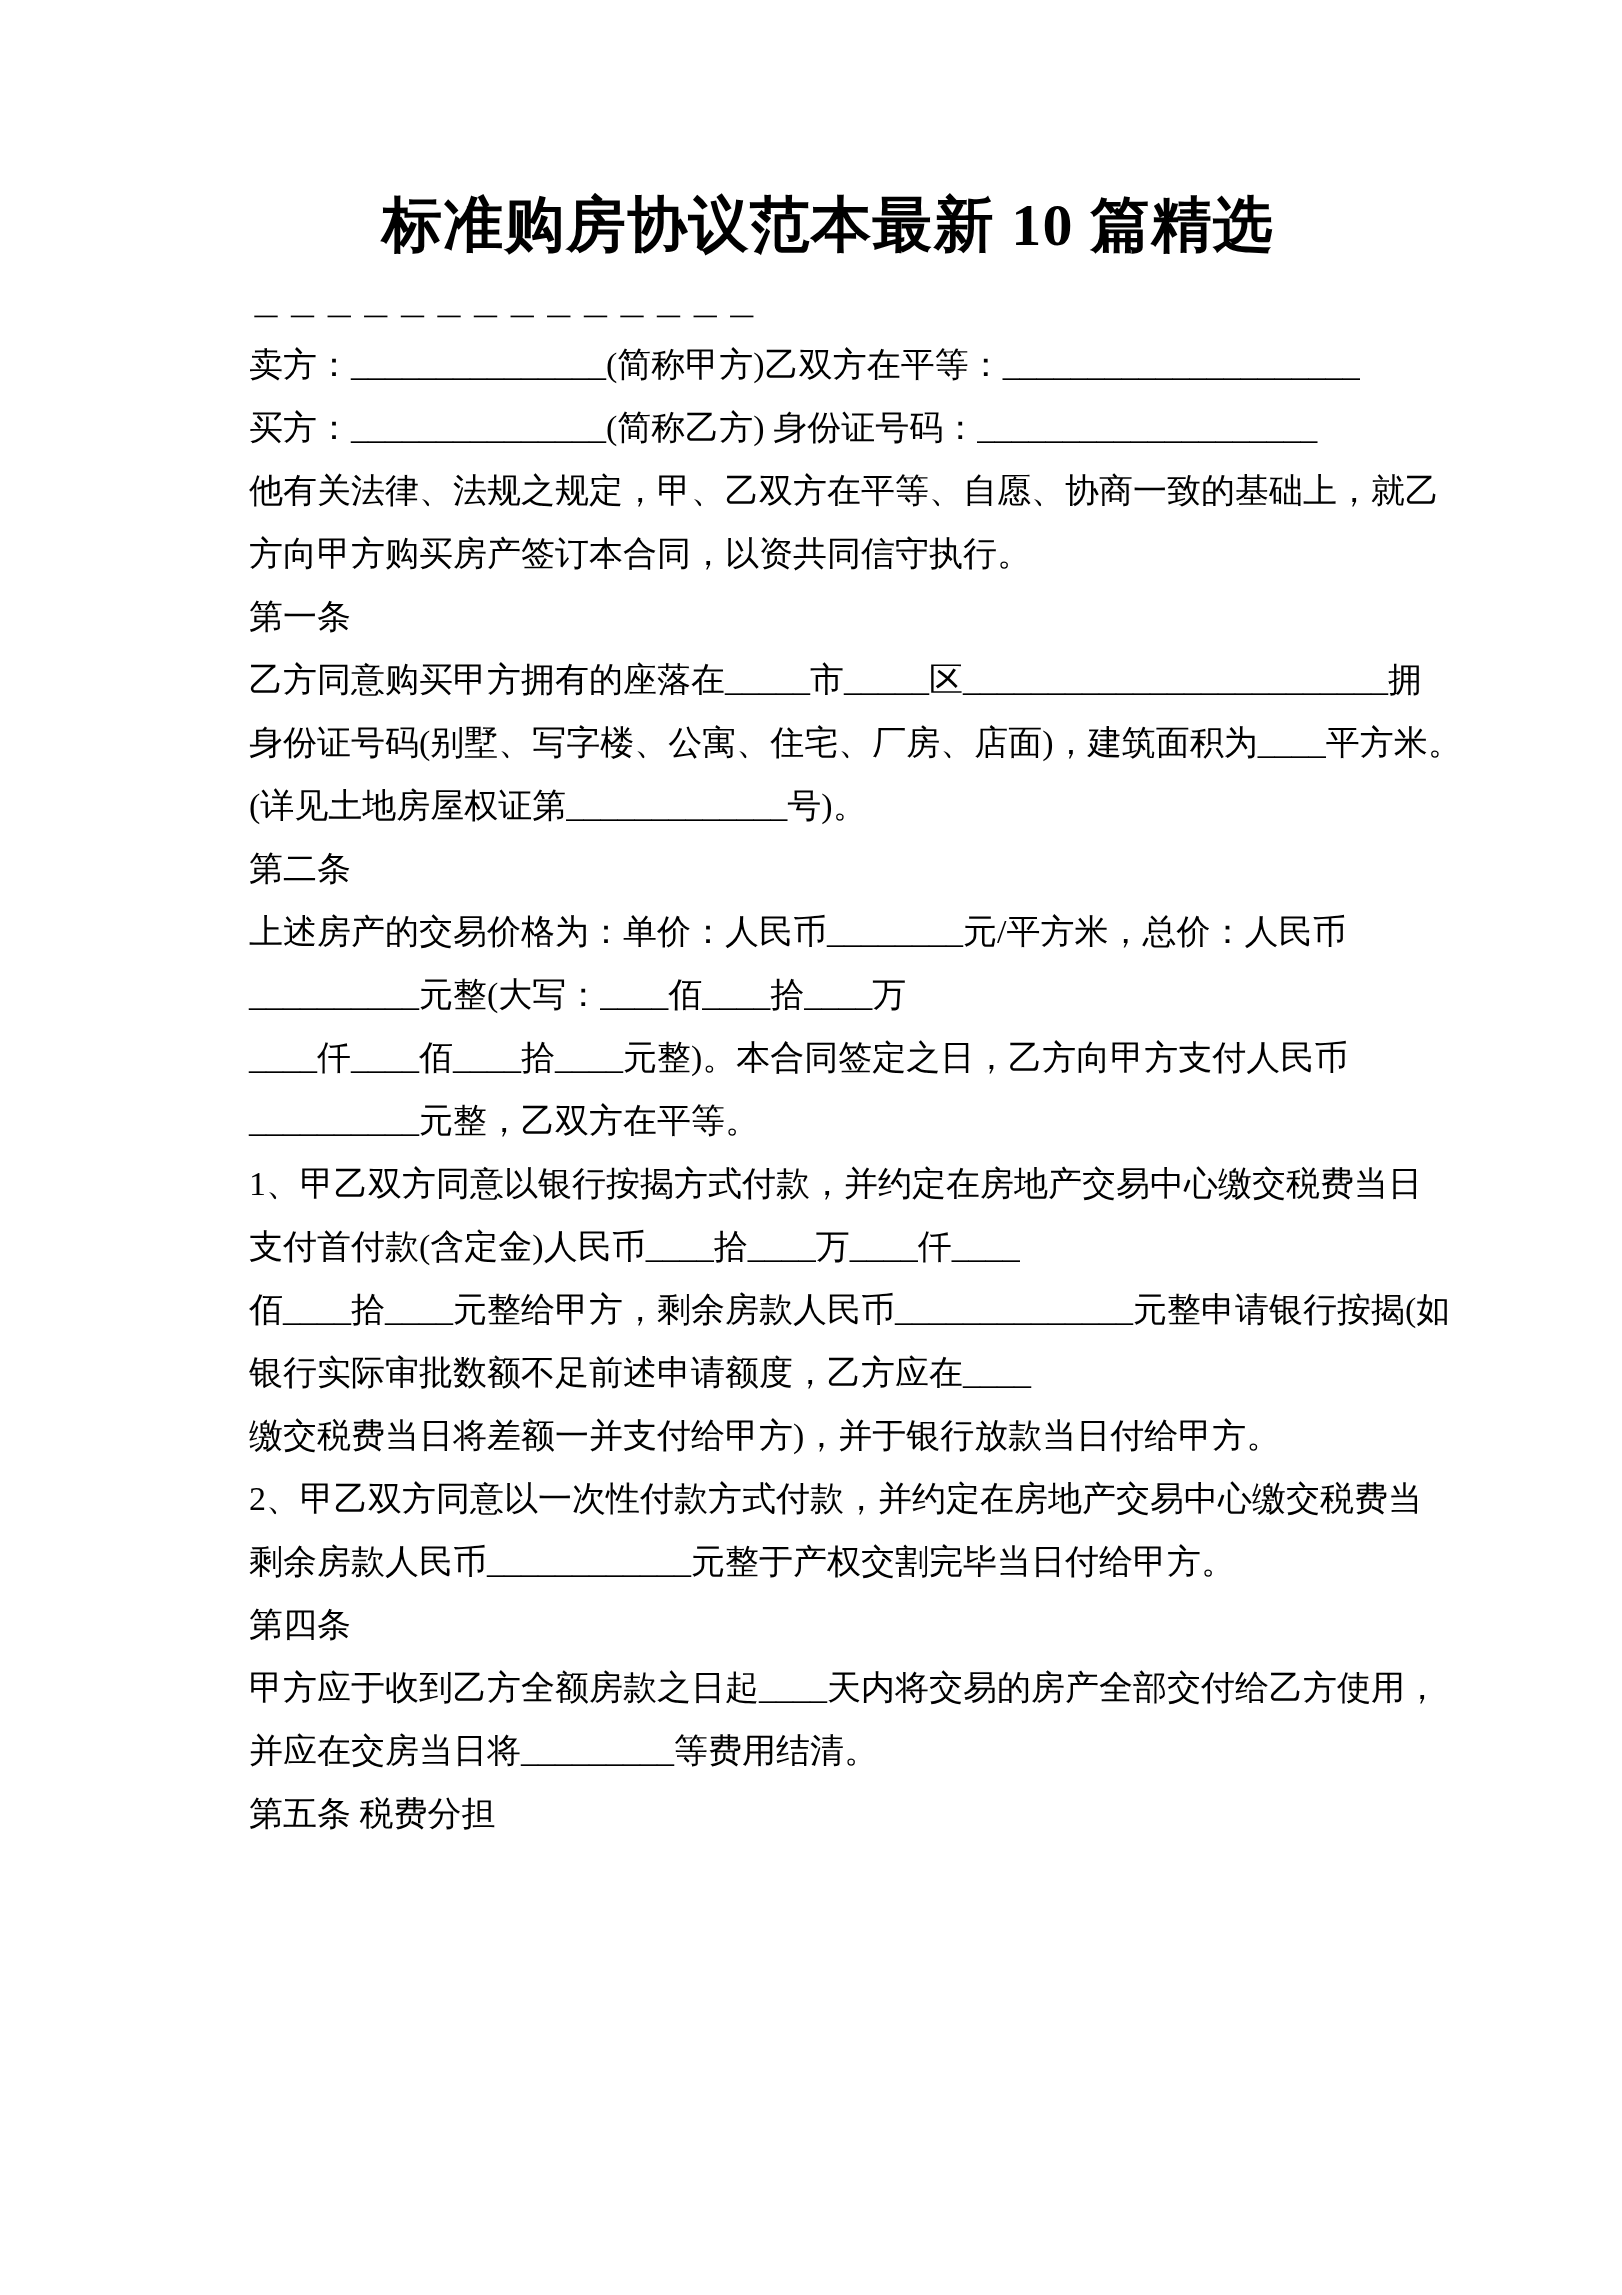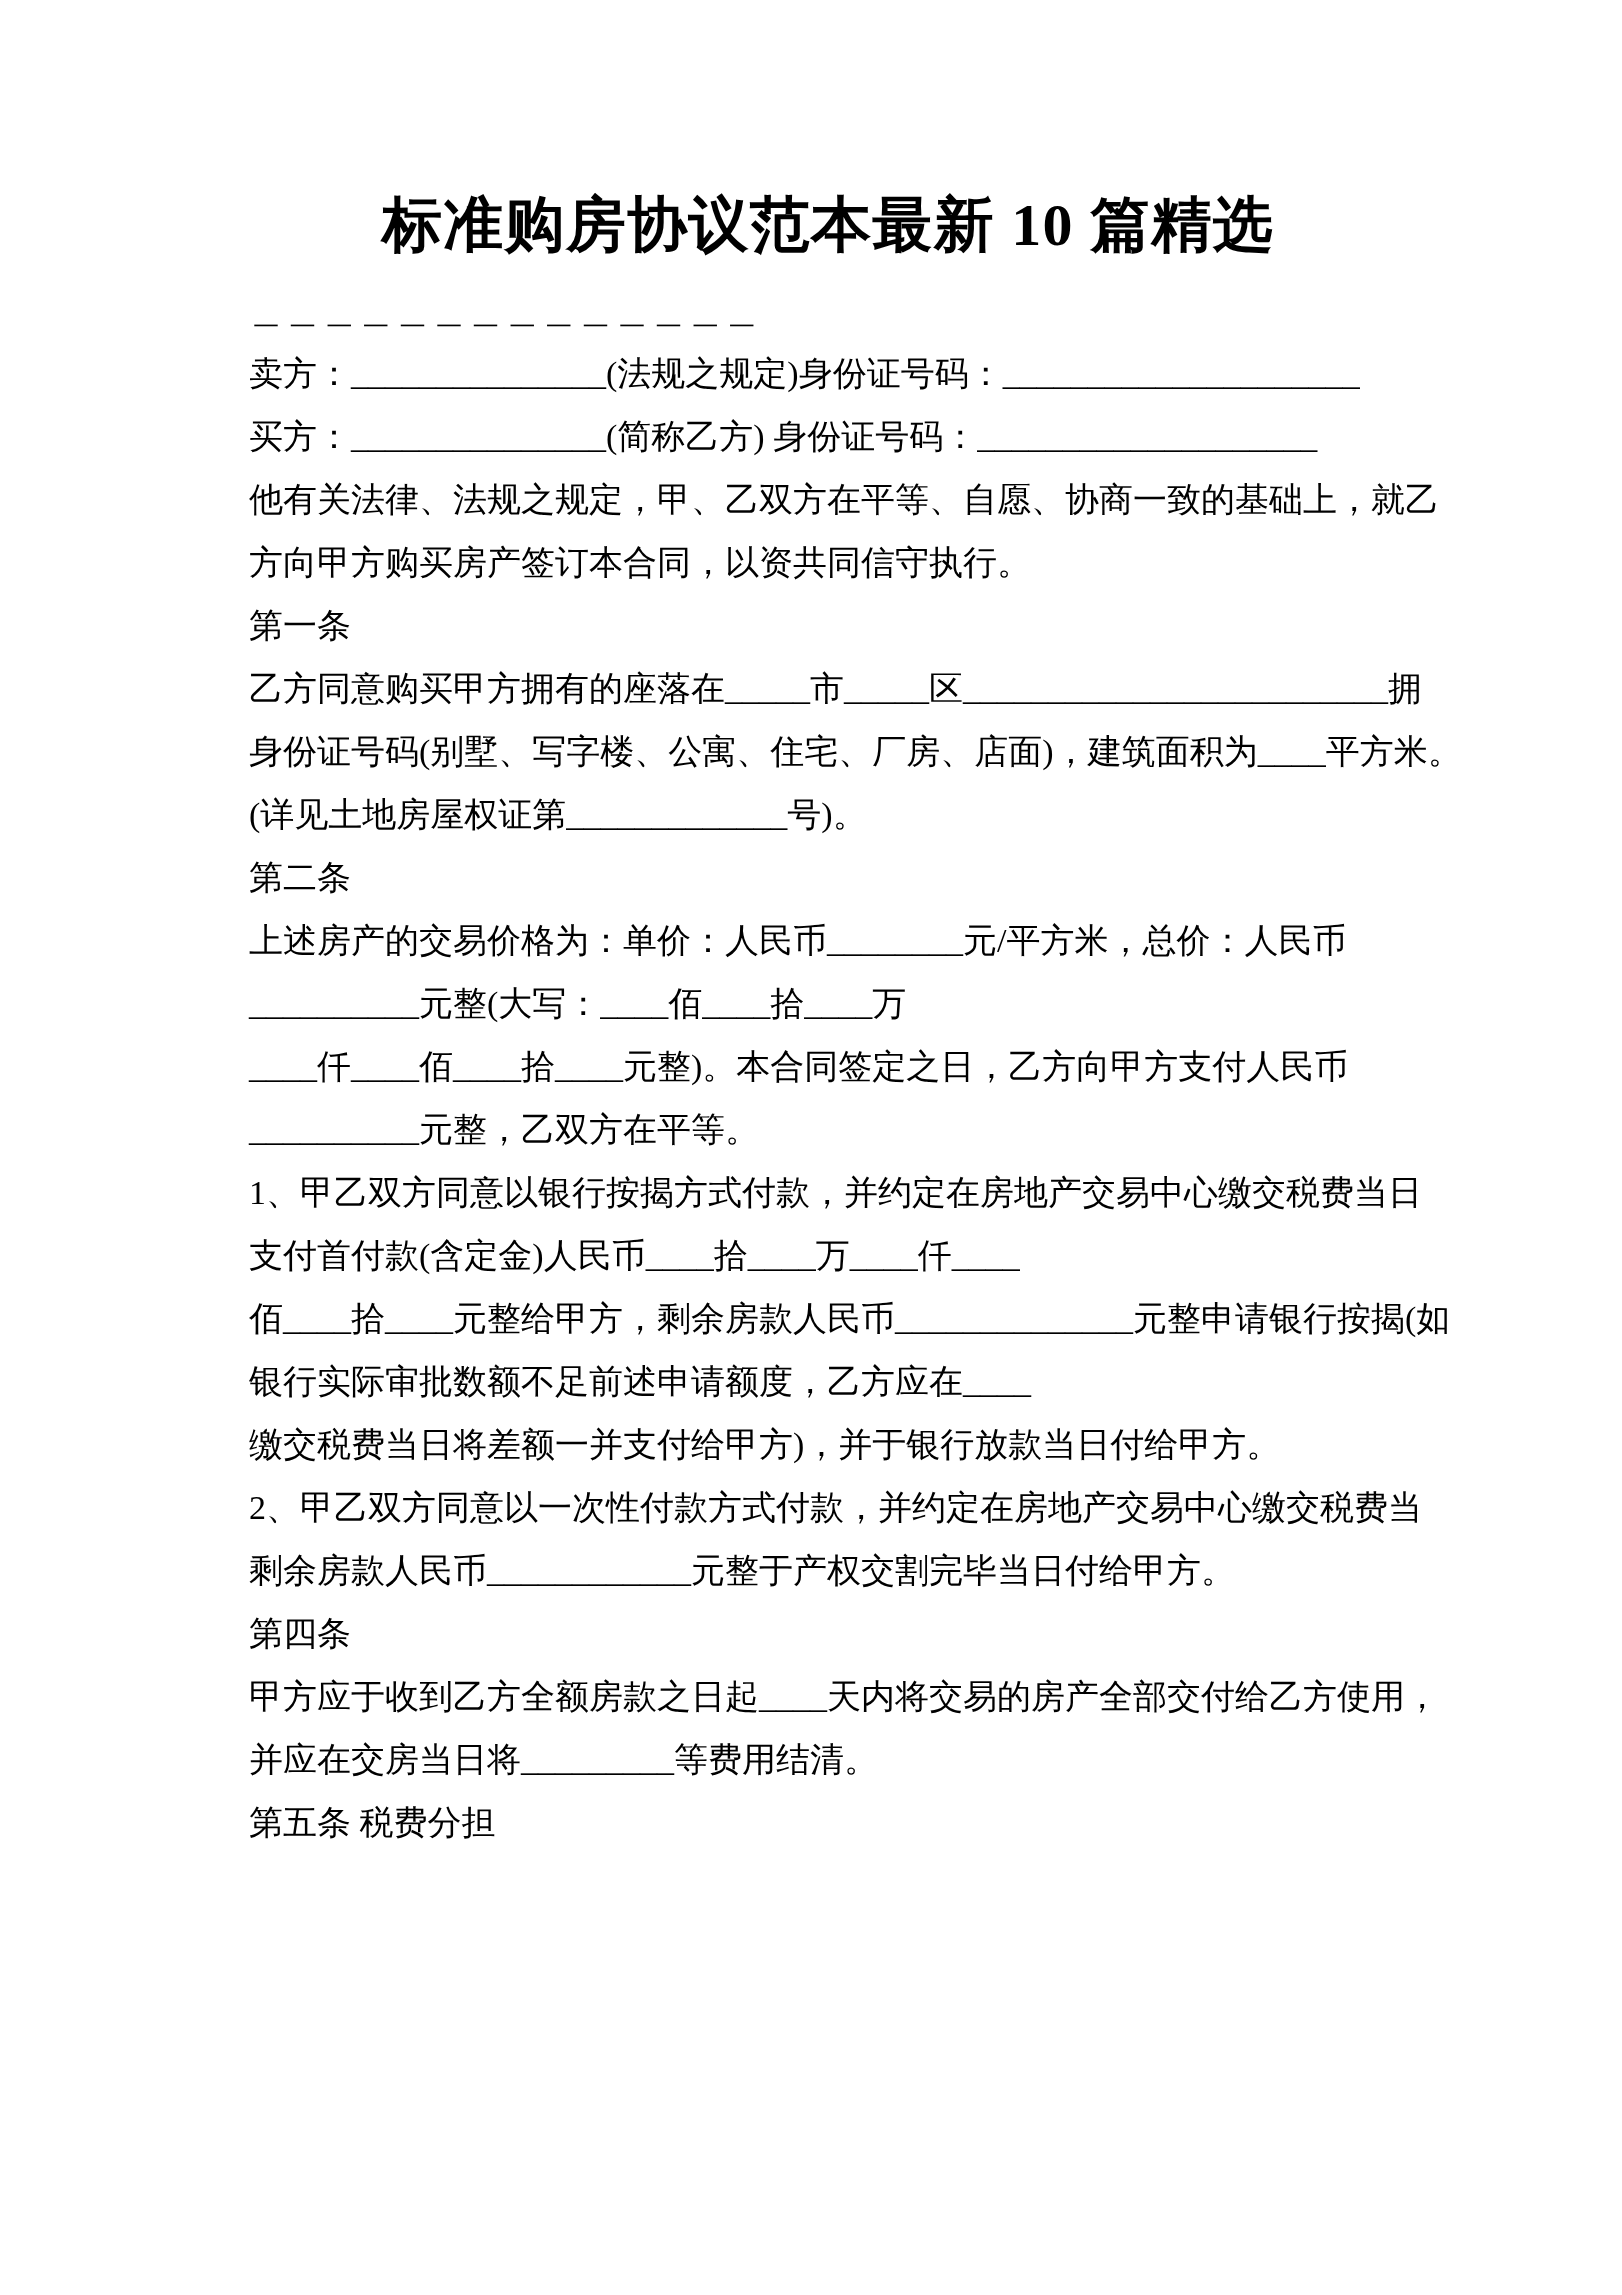--- a/index.html
+++ b/index.html
@@ -12,21 +12,21 @@
     width: 1623px;
     height: 2295px;
     background: #ffffff;
     box-sizing: border-box;
     padding: 191px 216px 0 249px;
     font-family: "Liberation Serif", "DejaVu Serif", serif;
     color: #000000;
     overflow: hidden;
   }
   .doc-title {
-    margin: 0 0 19px 0;
+    margin: 0 0 10px 0;
     font-size: 60px;
     font-weight: bold;
     line-height: 1.15;
     text-align: center;
     white-space: nowrap;
     letter-spacing: 1.3px;
   }
   .line {
     margin: 0;
     font-size: 34px;
@@ -36,21 +36,21 @@
   .divider {
     letter-spacing: 2.6px;
   }
 </style>
 </head>
 <body>
 
 <div class="page">
   <h1 class="doc-title">标准购房协议范本最新 10 篇精选</h1>
   <p class="line divider">＿＿＿＿＿＿＿＿＿＿＿＿＿＿</p>
-  <p class="line">卖方：_______________(法规之规定)身份证号码：_____________________</p>
+  <p class="line">卖方：_______________(简称甲方)乙双方在平等：_____________________</p>
   <p class="line">买方：_______________(简称乙方) 身份证号码：____________________</p>
   <p class="line">他有关法律、法规之规定，甲、乙双方在平等、自愿、协商一致的基础上，就乙</p>
   <p class="line">方向甲方购买房产签订本合同，以资共同信守执行。</p>
   <p class="line">第一条</p>
   <p class="line">乙方同意购买甲方拥有的座落在_____市_____区_________________________拥</p>
   <p class="line">身份证号码(别墅、写字楼、公寓、住宅、厂房、店面)，建筑面积为____平方米。</p>
   <p class="line">(详见土地房屋权证第_____________号)。</p>
   <p class="line">第二条</p>
   <p class="line">上述房产的交易价格为：单价：人民币________元/平方米，总价：人民币</p>
   <p class="line">__________元整(大写：____佰____拾____万</p>

